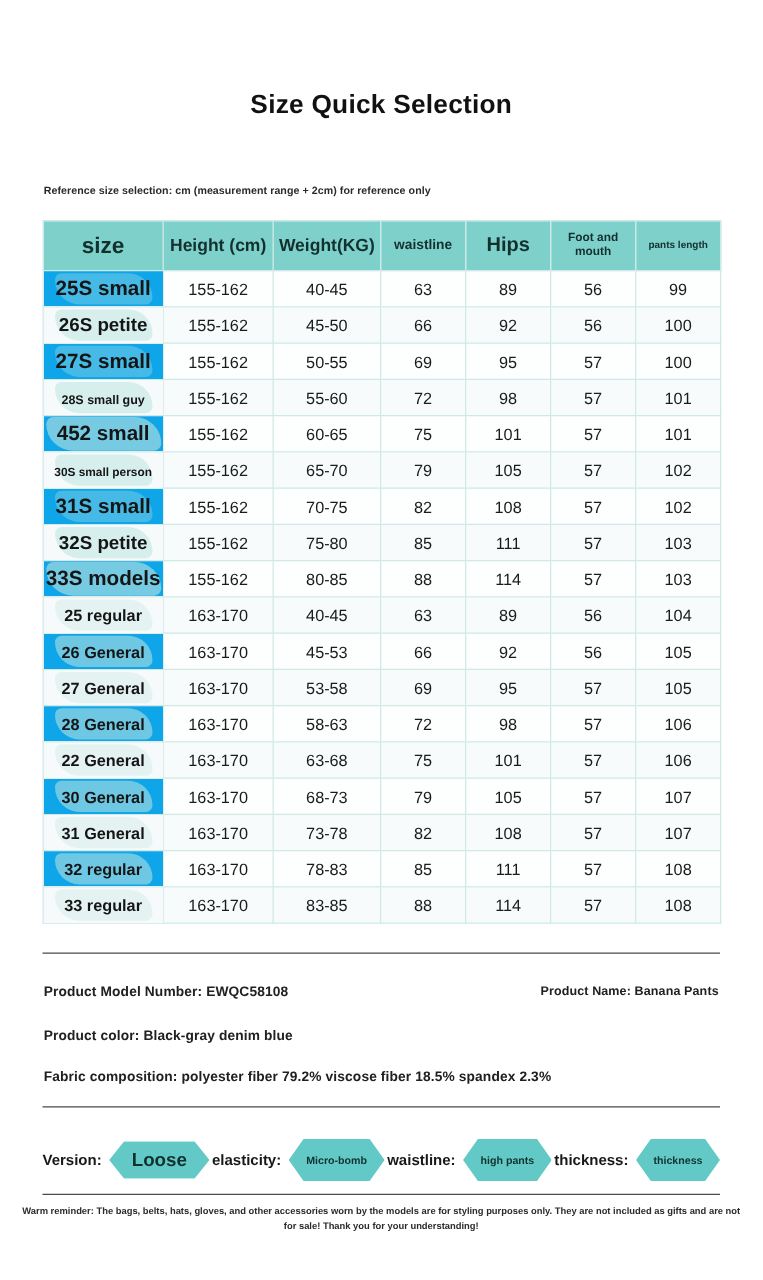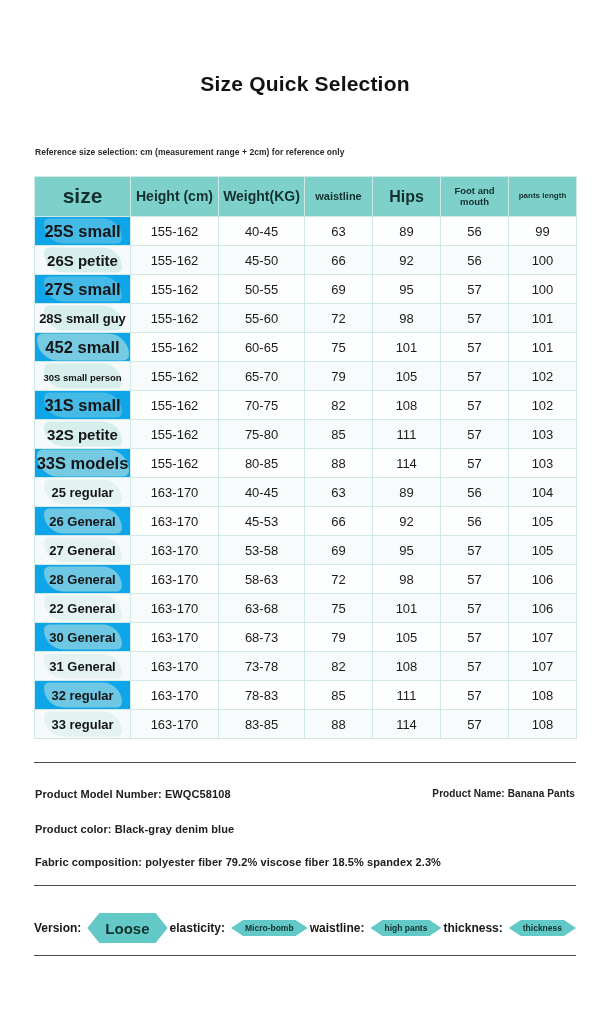--- a/index.html
+++ b/index.html
@@ -53,21 +53,21 @@
   }
   thead th {
     background: #7ed0cb;
     color: #13302f;
     height: 40px;
     font-weight: bold;
     border-color: #b6e2df;
     line-height: 1.08;
   }
   
-  th.h-size        { font-size: 21px; }
+  th.h-size        { font-size: 18px; }
   th.h-height      { font-size: 14px; }
   th.h-weight      { font-size: 14px; }
   th.h-waistline   { font-size: 11px; }
   th.h-hips        { font-size: 16px; }
   th.h-foot        { font-size: 9.5px; }
   th.h-pants       { font-size: 8px; }
 
   tbody td {
     height: 29px;
     background: #fdfefe;
@@ -100,21 +100,21 @@
   .size-text {
     position: relative;
     z-index: 1;
     font-weight: bold;
     color: #151515;
     white-space: nowrap;
   }
   .fs-xl  { font-size: 16.5px; }
   .fs-lg  { font-size: 15px; }
   .fs-md  { font-size: 13px; }
-  .fs-sm  { font-size: 13px; }
+  .fs-sm  { font-size: 10px; }
   .fs-xs  { font-size: 9.5px; }
 
   
   .hr {
     position: absolute;
     left: 34px; width: 542px;
     height: 0;
     border-top: 1.6px solid #4a4a4a;
   }
   .hr.r1 { top: 762px; }
@@ -158,21 +158,21 @@
     color: #181818;
     margin-right: 6px;
   }
   .pill {
     display: inline-flex;
     align-items: center;
     justify-content: center;
     background: #62c9c6;
     color: #10322f;
     font-weight: bold;
-    height: 16px;
+    height: 34px;
     padding: 0 14px;
     clip-path: polygon(0% 50%, 12px 0%, calc(100% - 12px) 0%, 100% 50%, calc(100% - 12px) 100%, 12px 100%);
   }
   .pill.p-loose     { font-size: 15px; padding: 0 18px; height: 30px; }
   .pill.p-micro     { font-size: 8.5px; }
   .pill.p-highwaist { font-size: 8.5px; }
   .pill.p-thickness { font-size: 8.5px; }
   .sp-1 { width: 44px; }
   .sp-2 { width: 46px; }
   .sp-3 { width: 42px; }
@@ -412,14 +412,15 @@
     </div>
     <span class="sp-3"></span>
     <div class="attr-group">
       <span class="attr-label">thickness:</span>
       <span class="pill p-thickness">thickness</span>
     </div>
   </div>
 
   <div class="hr r3"></div>
 
+  <div class="warm">Warm reminder: The bags, belts, hats, gloves, and other accessories worn by the models are for styling purposes only. They are not included as gifts and are not for sale! Thank you for your understanding!</div>
 
 </div>
 
 </body></html>

